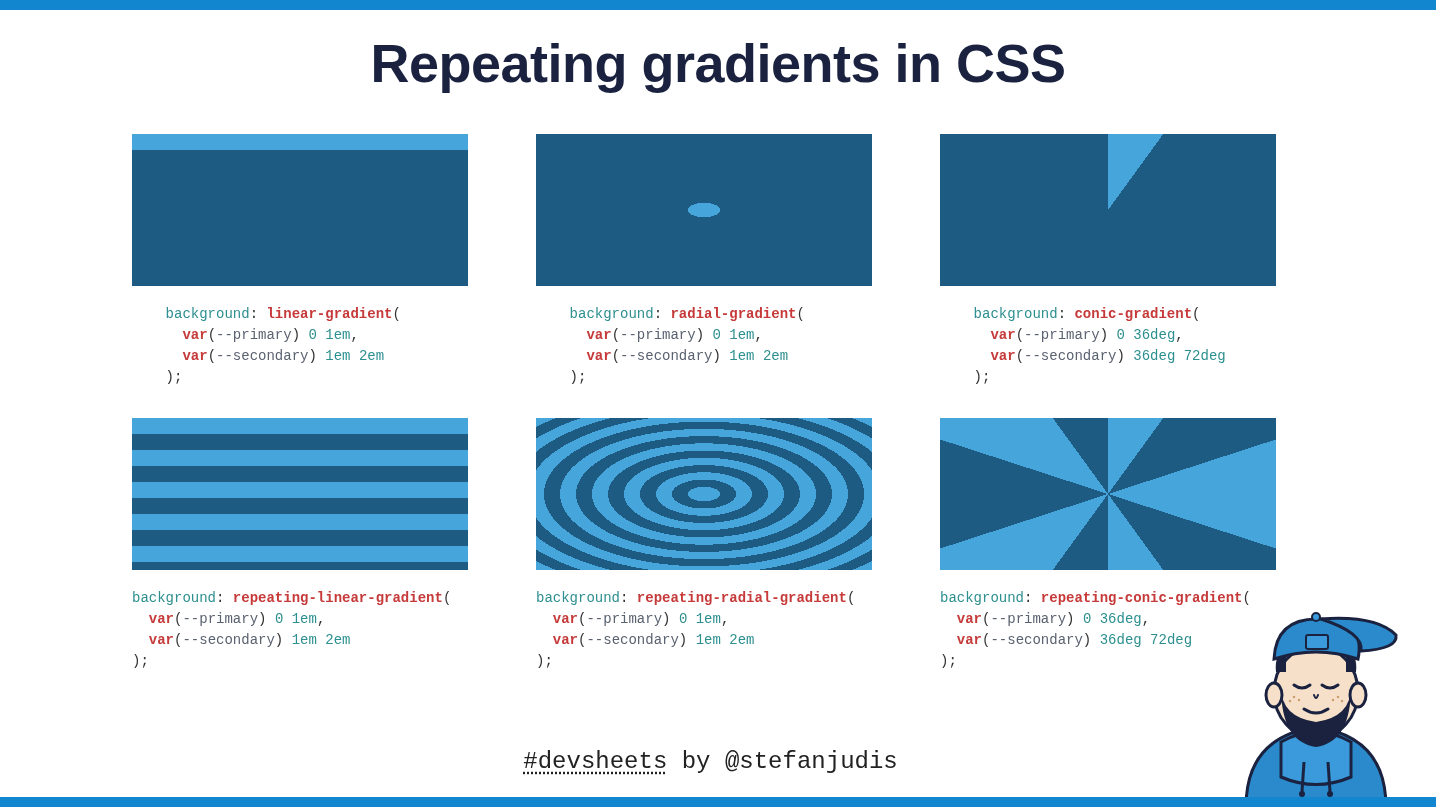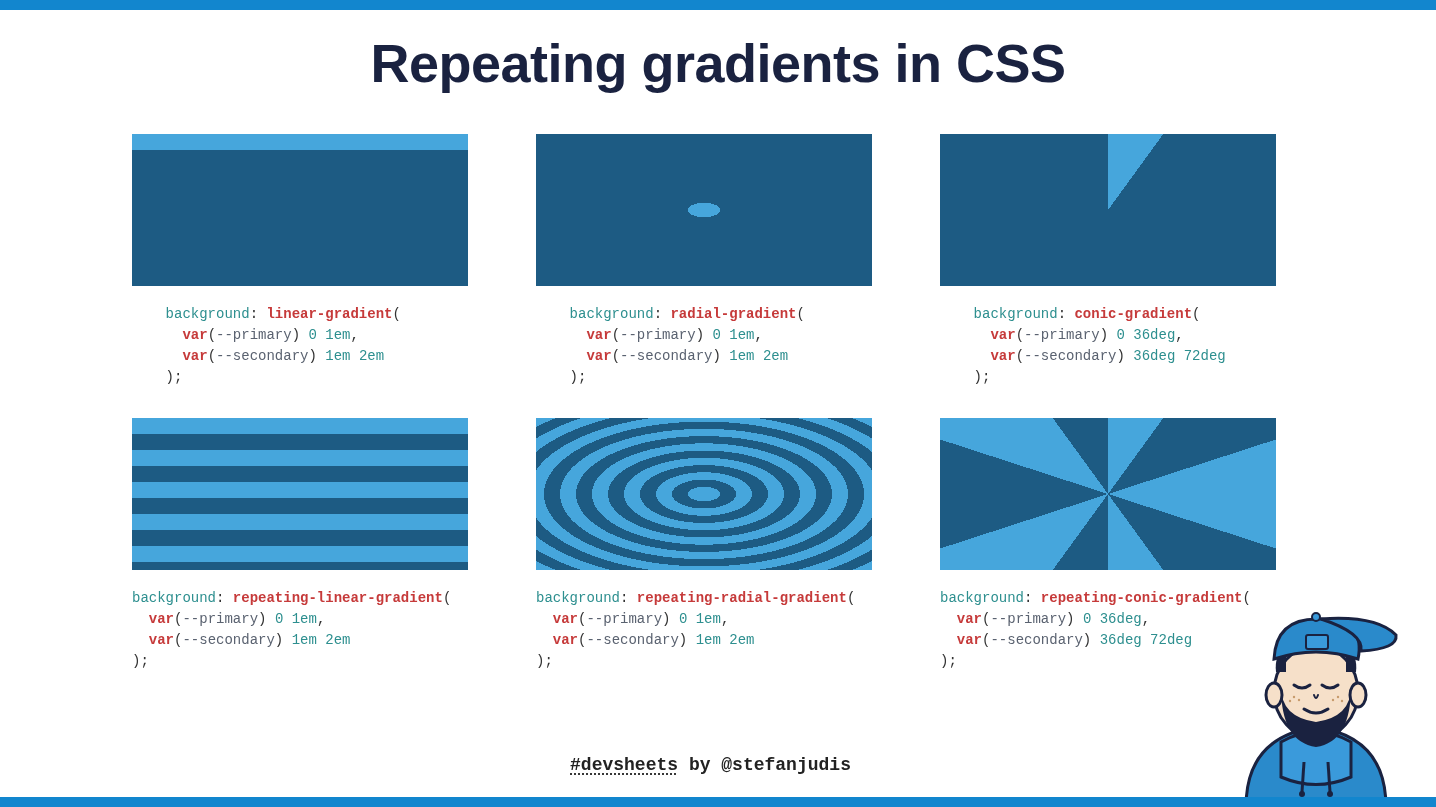--- a/index.html
+++ b/index.html
@@ -78,22 +78,22 @@
   .val  { color: var(--teal); }
   .punc { color: #333; }
 
   .footer {
     position: absolute;
     bottom: 22px;
     left: 0;
     right: 15px;
     text-align: center;
     font-family: "SFMono-Regular", Consolas, "Liberation Mono", Menlo, monospace;
-    font-weight: 700;
-    font-size: 18px;
+    font-weight: 400;
+    font-size: 24px;
     color: #222;
   }
   .footer .hash { text-decoration: underline dotted; text-underline-offset: 4px; }
 
   .avatar {
     position: absolute;
     right: 30px;
     bottom: -10px;
     width: 180px;
     height: 230px;

